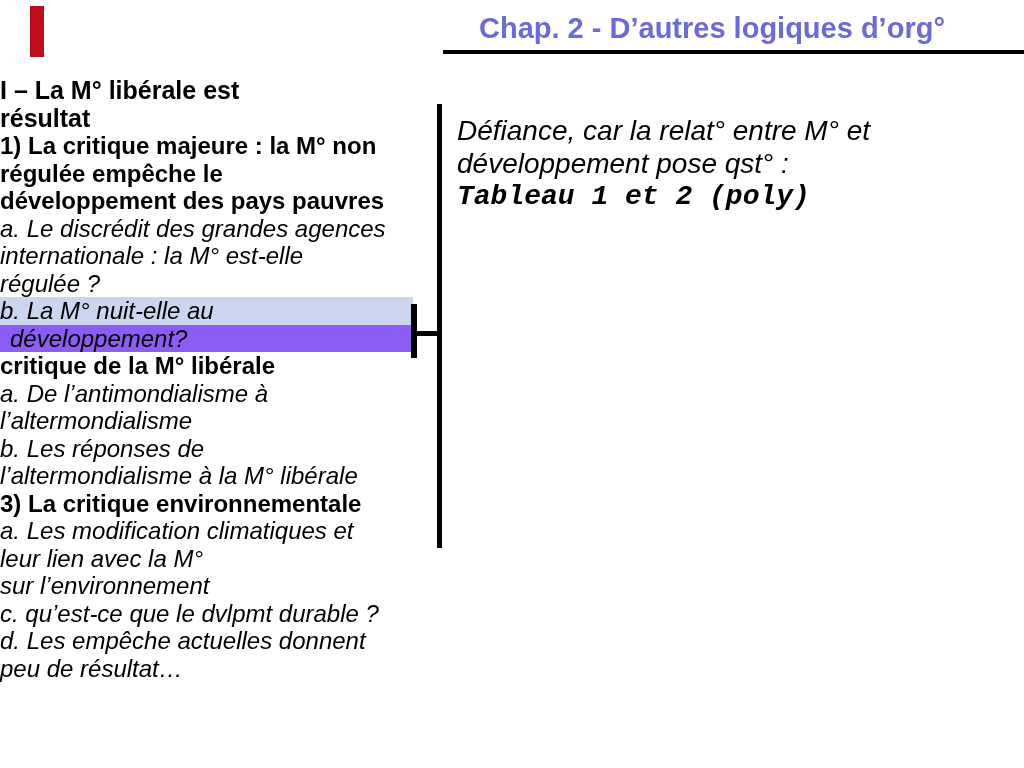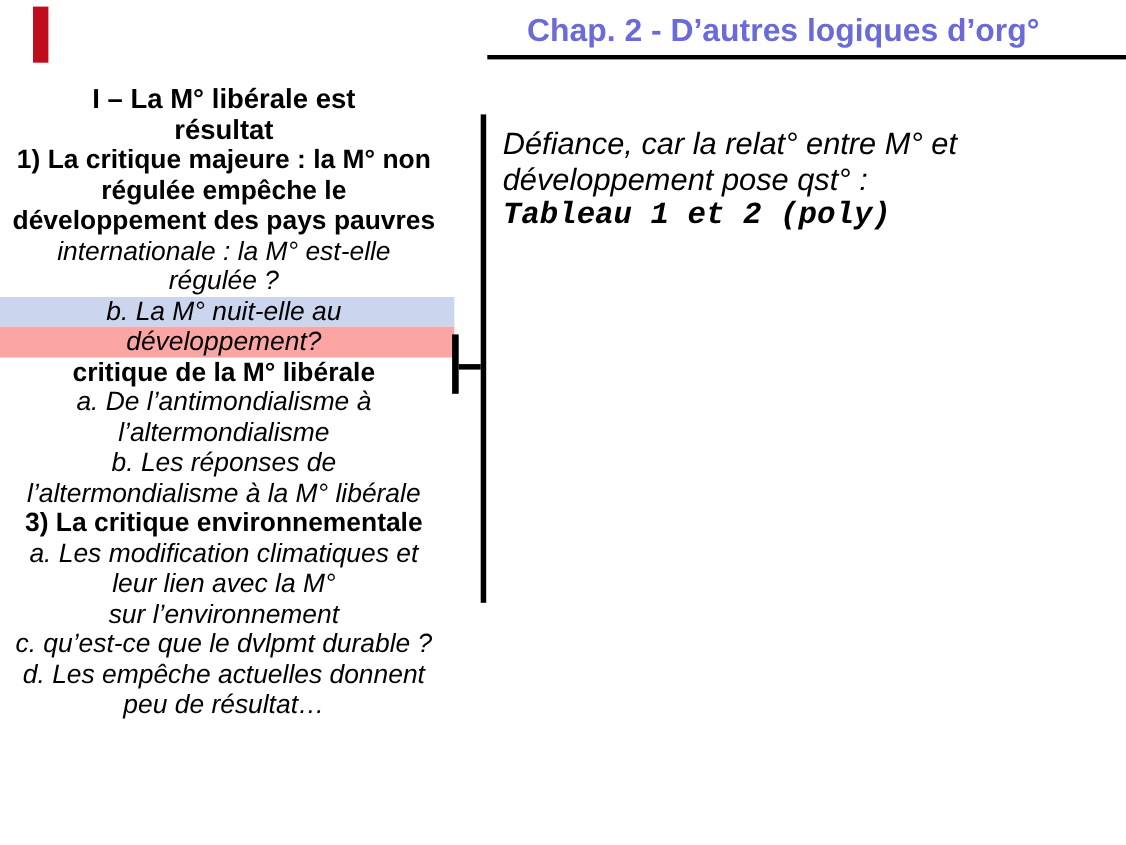--- a/index.html
+++ b/index.html
@@ -13,21 +13,21 @@
   .page-title{
     position:absolute;left:443px;top:12px;width:581px;
     font-size:29px;font-weight:bold;white-space:nowrap;
   }
   .title-rule{position:absolute;left:443px;top:50px;width:581px;height:4px;background:#000;}
   
   .outline{
     position:absolute;left:0;top:77px;width:413px;
     font-size:24px;line-height:27.5px;color:#000;
   }
-  .outline .line{text-align:center;padding-right:6px;white-space:nowrap;}
+  .outline .line{text-align:left;padding-right:6px;white-space:nowrap;}
   .outline .line.bold{font-weight:bold;}
   .outline .line.italic{font-style:italic;}
   .outline .line.large{font-size:25px;}
   .outline .line.highlight{}
   
   .connector-knob{position:absolute;left:411px;top:304px;width:6px;height:54px;background:#000;}
   .connector-tick{position:absolute;left:417px;top:331px;width:20px;height:5px;background:#000;}
   .divider-vline{position:absolute;left:437px;top:104px;width:5px;height:444px;background:#000;}
   
   .note{
@@ -45,24 +45,25 @@
 
 <div class="page-title" style="color: rgb(106, 106, 216); margin-left: 36px;">Chap. 2 - D’autres logiques d’org°</div>
 <div class="title-rule" style="background: rgb(0, 0, 0);"></div>
 
 <div class="outline">
     <div class="line bold large">I – La M° libérale est</div>
     <div class="line bold large">résultat</div>
     <div class="line bold">1) La critique majeure : la M° non</div>
     <div class="line bold">régulée empêche le</div>
     <div class="line bold">développement des pays pauvres</div>
+    <div class="line italic">a. Le discrédit des grandes agences</div>
     <div class="line italic">internationale : la M° est-elle</div>
     <div class="line italic">régulée ?</div>
     <div class="line italic highlight" style="background: rgb(204, 213, 238);">b. La M° nuit-elle au</div>
-    <div class="line italic highlight" style="background: #fca5a5;">développement?</div>
+    <div class="line italic highlight" style="background: #8b5cf6; padding-left: 10px;">développement?</div>
     <div class="line bold">critique de la M° libérale</div>
     <div class="line italic">a. De l’antimondialisme à</div>
     <div class="line italic">l’altermondialisme</div>
     <div class="line italic">b. Les réponses de</div>
     <div class="line italic">l’altermondialisme à la M° libérale</div>
     <div class="line bold">3) La critique environnementale</div>
     <div class="line italic">a. Les modification climatiques et</div>
     <div class="line italic">leur lien avec la M°</div>
     <div class="line italic">sur l’environnement</div>
     <div class="line italic">c. qu’est-ce que le dvlpmt durable ?</div>

